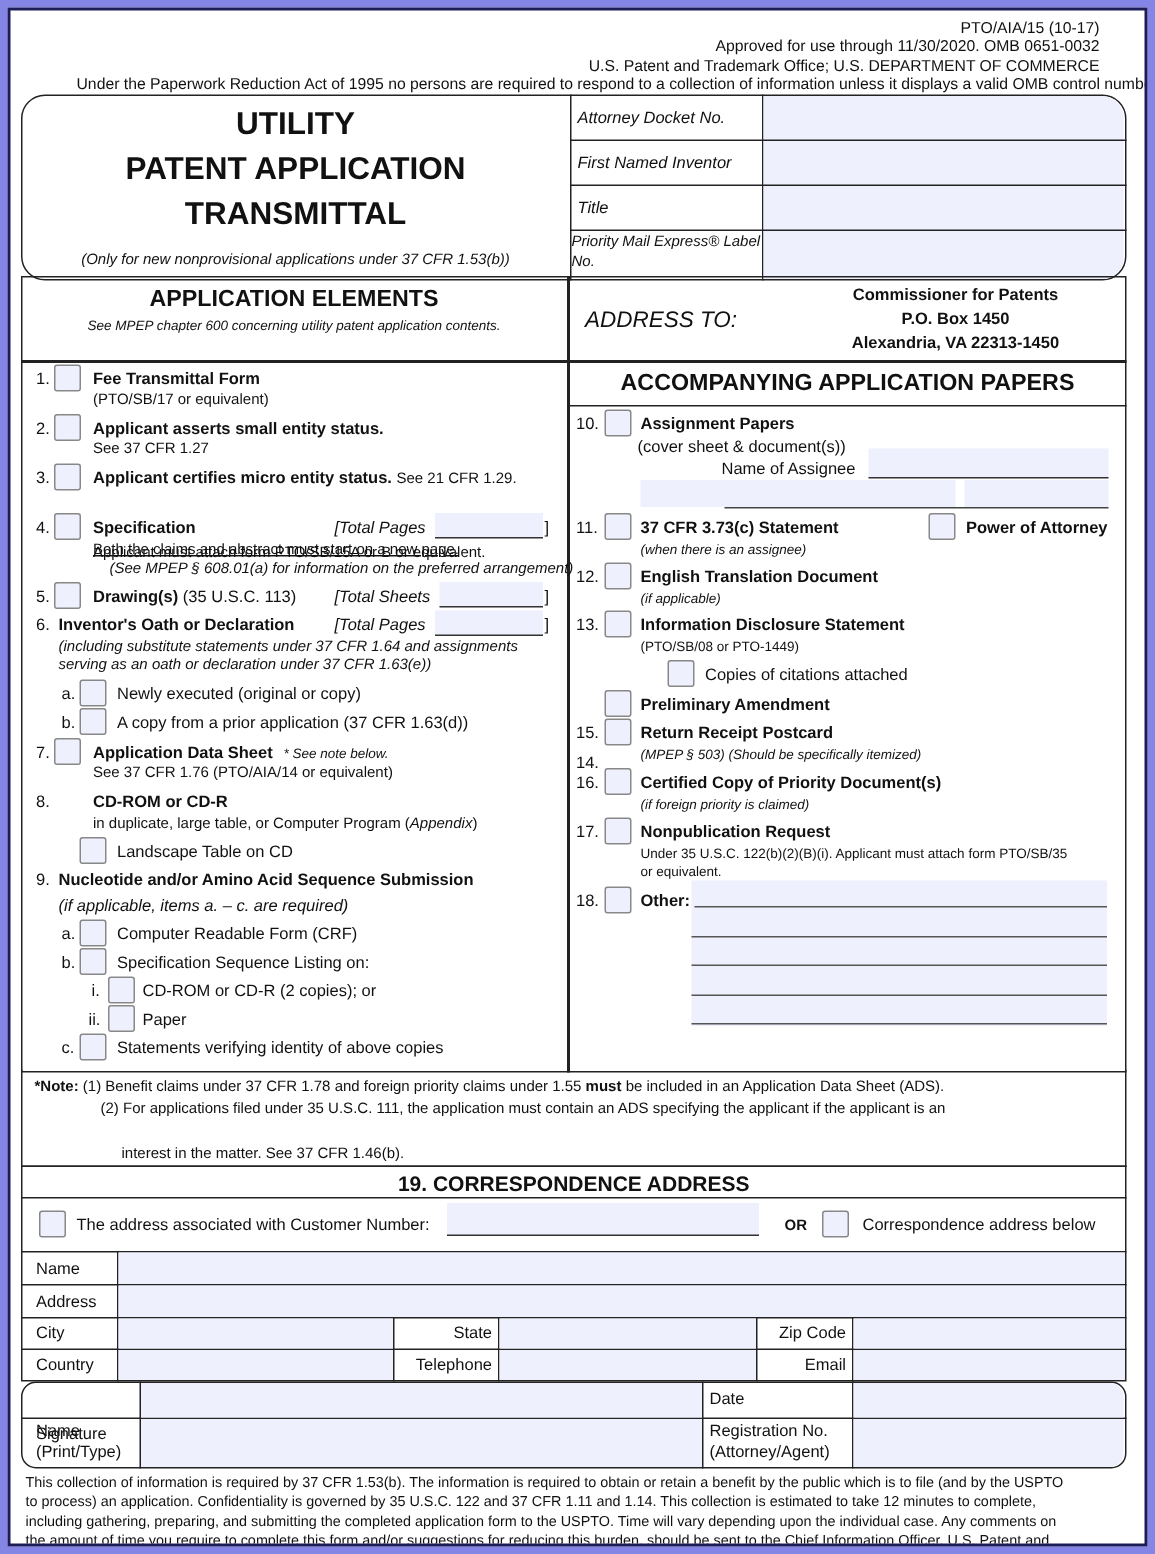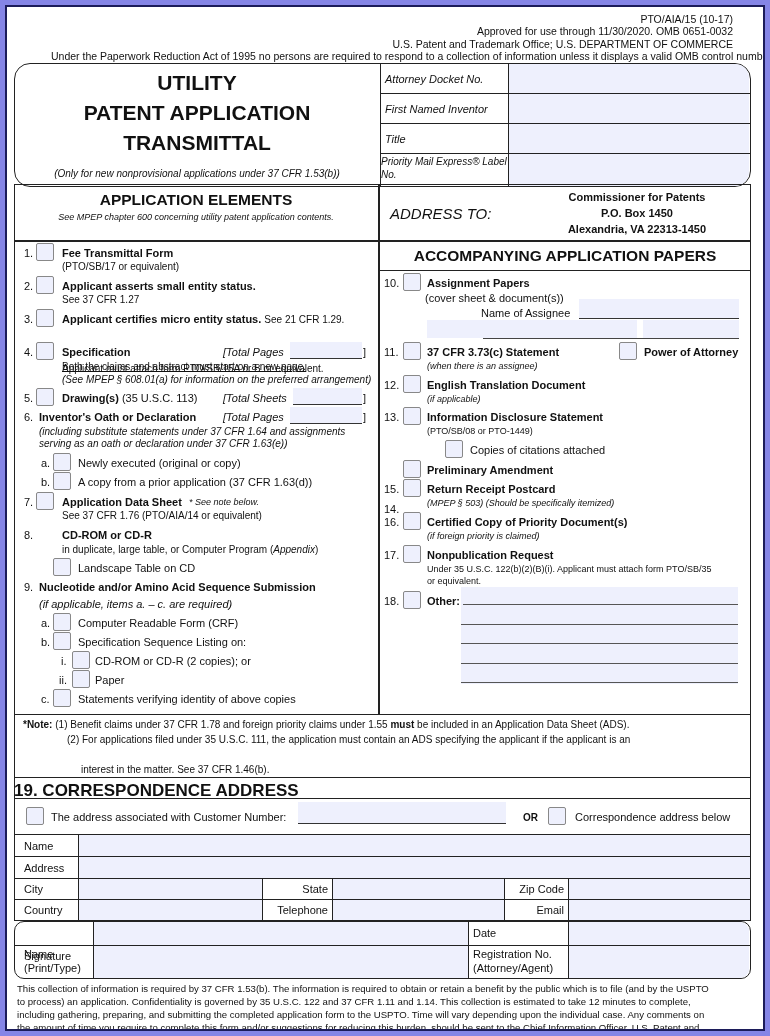--- a/index.html
+++ b/index.html
@@ -74,21 +74,21 @@
   <div class="abs s11" style="left:55px;top:306px;"><span class="b">Applicant certifies micro entity status.</span> <span class="s10">See 21 CFR 1.29.</span></div>
   <div class="abs s10" style="left:55px;top:320px;margin-top:36px;">Applicant must attach form PTO/SB/15A or B or equivalent.</div>
 
   <div class="abs s11" style="left:17px;top:339px;">4.</div>
   <span class="cb abs" style="left:29px;top:335px;"></span>
   <div class="abs b s11" style="left:55px;top:339px;">Specification</div>
   <div class="abs i s11" style="left:216px;top:339px;">[Total Pages</div>
   <div class="abs fld uline" style="left:283px;top:335px;width:72px;height:17px;"></div>
   <div class="abs s11" style="left:356px;top:339px;">]</div>
   <div class="abs s10" style="left:55px;top:354px;text-decoration:underline;">Both the claims and abstract must start on a new page.</div>
-  <div class="abs i s10" style="left:55px;top:367px;">(See MPEP § 608.01(a) for information on the preferred arrangement)</div>
+  <div class="abs i s10" style="left:66px;top:367px;">(See MPEP § 608.01(a) for information on the preferred arrangement)</div>
 
   <div class="abs s11" style="left:17px;top:385px;">5.</div>
   <span class="cb abs" style="left:29px;top:381px;"></span>
   <div class="abs s11" style="left:55px;top:385px;"><span class="b">Drawing(s)</span> <span>(35 U.S.C. 113)</span></div>
   <div class="abs i s11" style="left:216px;top:385px;">[Total Sheets</div>
   <div class="abs fld uline" style="left:286px;top:381px;width:69px;height:17px;"></div>
   <div class="abs s11" style="left:356px;top:385px;">]</div>
 
   <div class="abs s11" style="left:17px;top:404px;">6.</div>
   <div class="abs b s11" style="left:32px;top:404px;">Inventor's Oath or Declaration</div>
@@ -199,21 +199,21 @@
   <div class="hline" style="left:454px;top:636px;width:277px;background:#555;"></div>
   <div class="hline" style="left:454px;top:656px;width:277px;background:#555;"></div>
   <div class="hline" style="left:454px;top:675px;width:277px;background:#555;"></div>
 
   <div class="box" style="left:7px;top:706px;width:737px;height:65px;border-top:none;"></div>
   <div class="abs s10" style="left:16px;top:712px;"><span class="b">*Note:</span> <span>(1) Benefit claims under 37 CFR 1.78 and foreign priority claims under 1.55 </span><span class="b">must</span><span> be included in an Application Data Sheet (ADS).</span></div>
   <div class="abs s10" style="left:60px;top:727px;">(2) For applications filed under 35 U.S.C. 111, the application must contain an ADS specifying the applicant if the applicant is an</div>
   <div class="abs s10" style="left:74px;top:757px;">interest in the matter. See 37 CFR 1.46(b).</div>
 
   <div class="box" style="left:7px;top:770px;width:737px;height:144px;"></div>
-  <div class="abs b" style="left:7px;top:774px;width:737px;text-align:left;font-size:17px;">19. CORRESPONDENCE ADDRESS</div>
+  <div class="abs b" style="left:7px;top:774px;width:737px;text-align:center;font-size:14px;">19. CORRESPONDENCE ADDRESS</div>
   <div class="hline" style="left:7px;top:791px;width:737px;"></div>
   <span class="cb abs" style="left:19px;top:800px;"></span>
   <div class="abs s11" style="left:44px;top:804px;">The address associated with Customer Number:</div>
   <div class="abs fld uline" style="left:291px;top:795px;width:208px;height:22px;"></div>
   <div class="abs b s10" style="left:516px;top:805px;">OR</div>
   <span class="cb abs" style="left:541px;top:800px;"></span>
   <div class="abs s11" style="left:568px;top:804px;">Correspondence address below</div>
 
   <div class="hline" style="left:7px;top:827px;width:737px;"></div>
   <div class="hline" style="left:7px;top:849px;width:737px;"></div>

